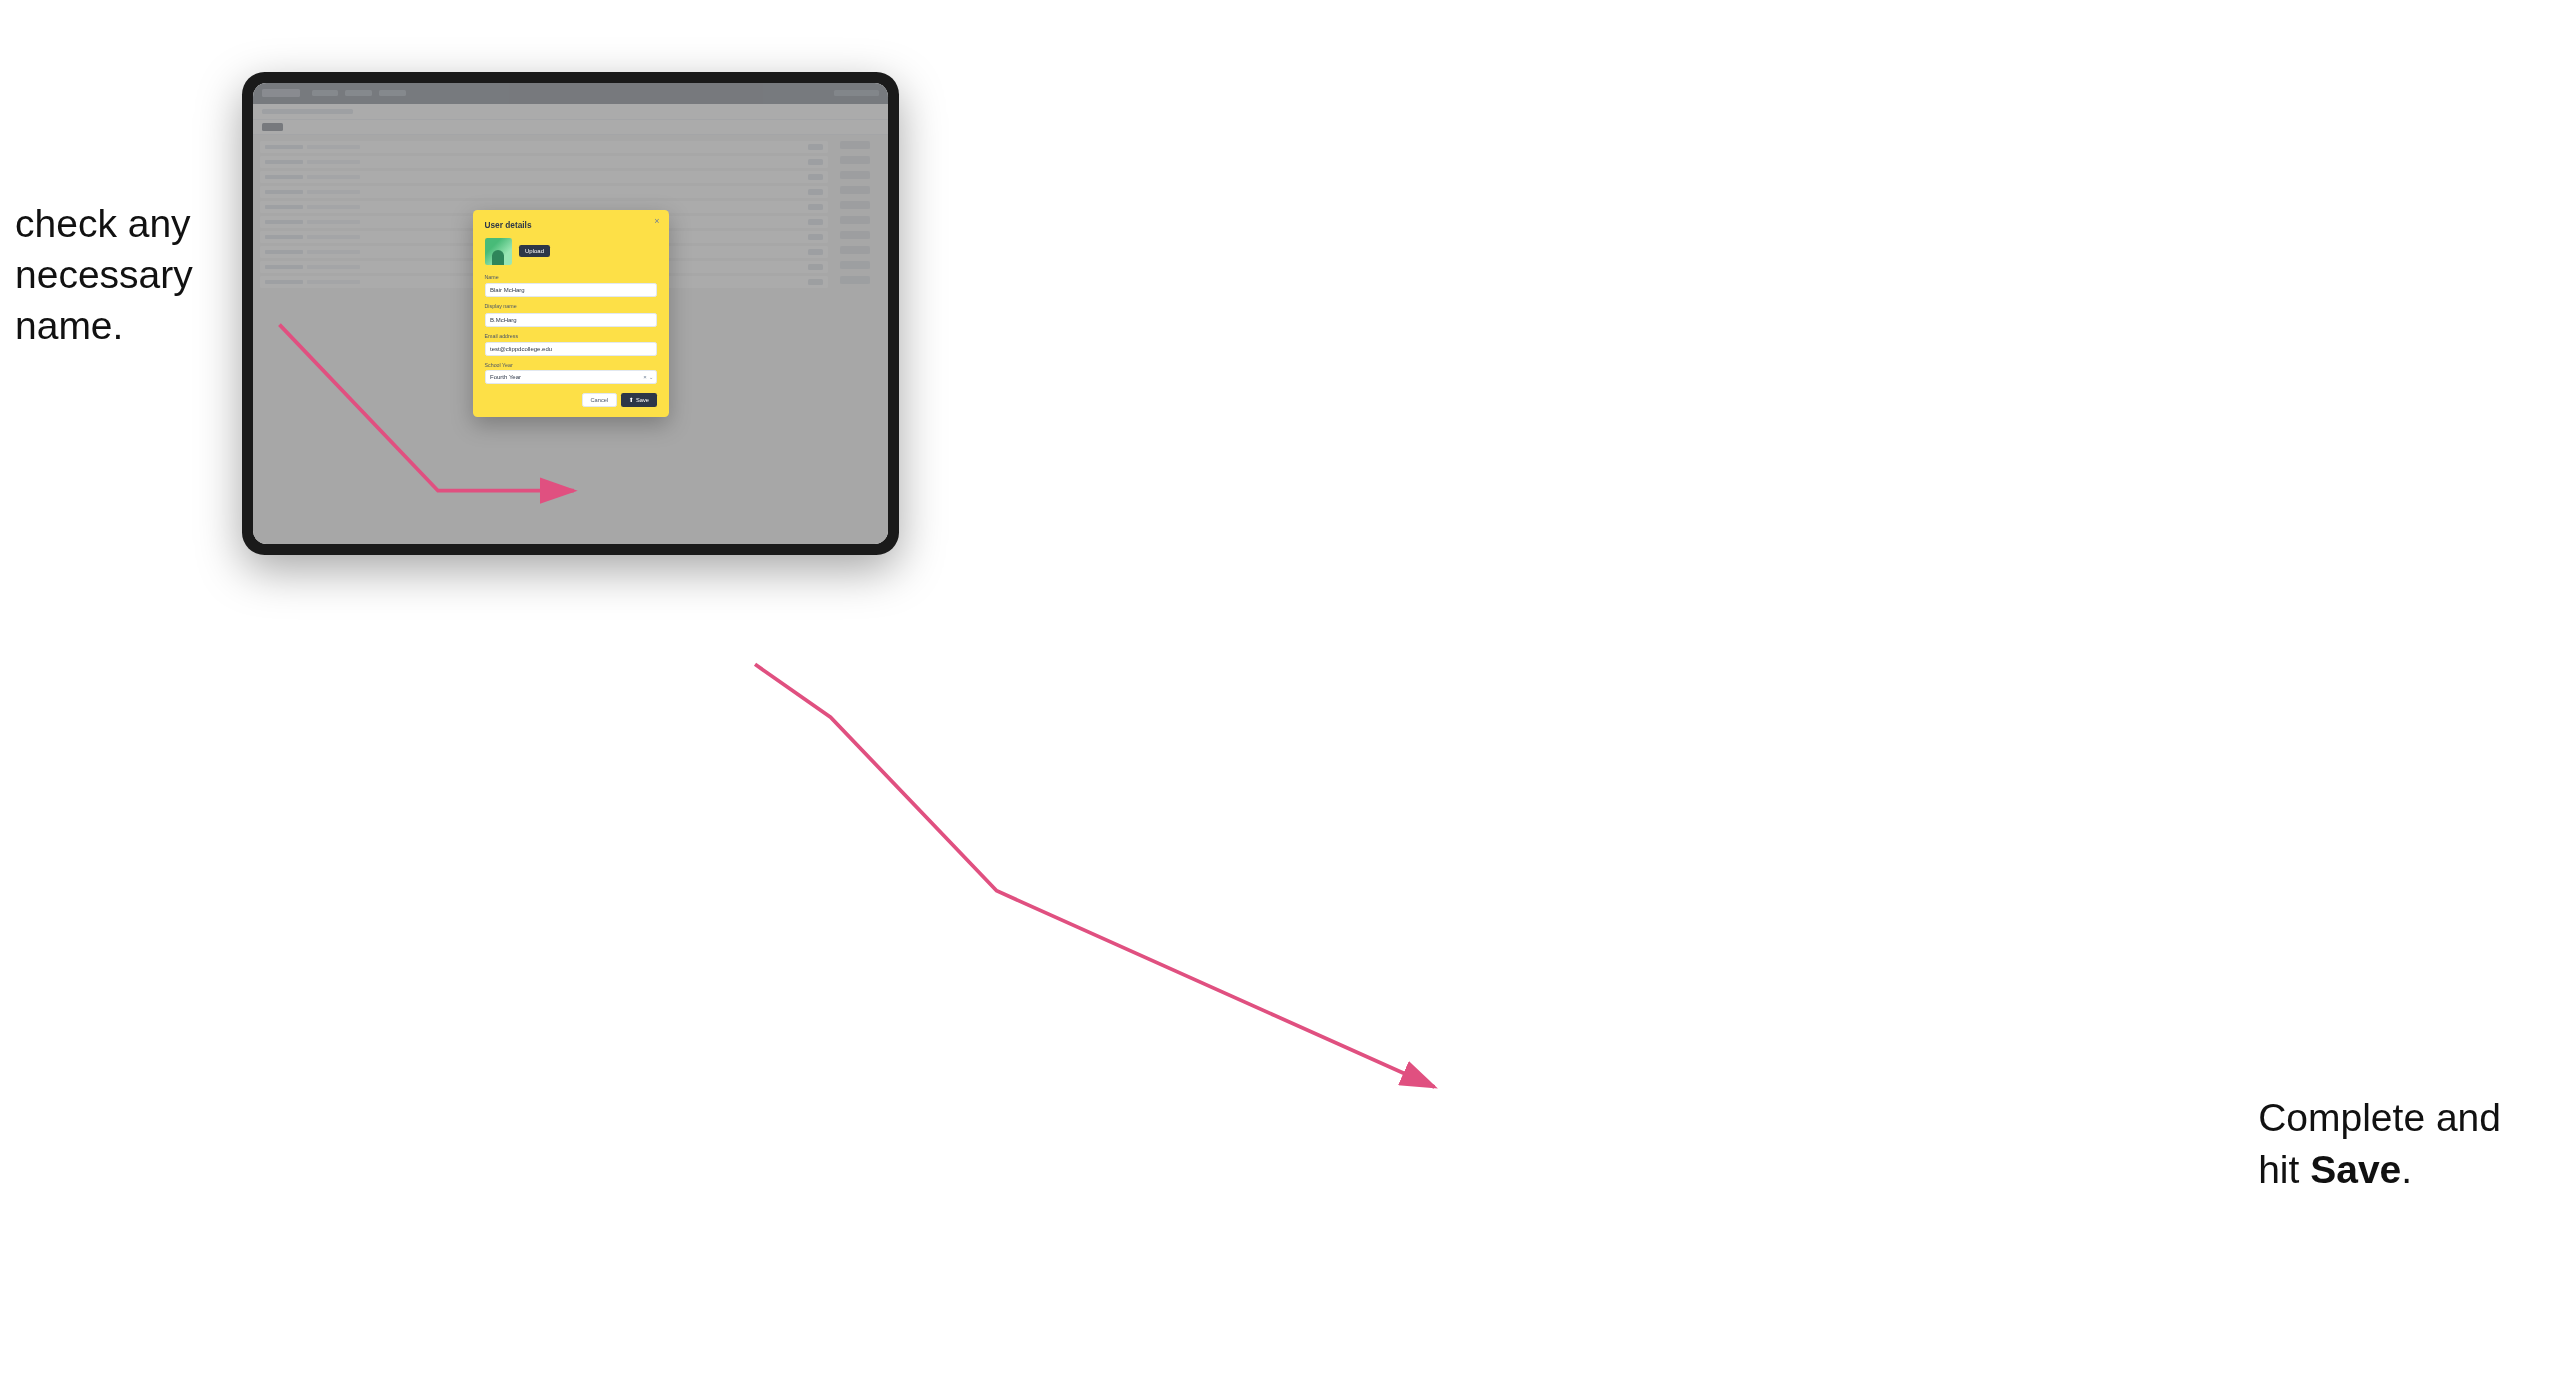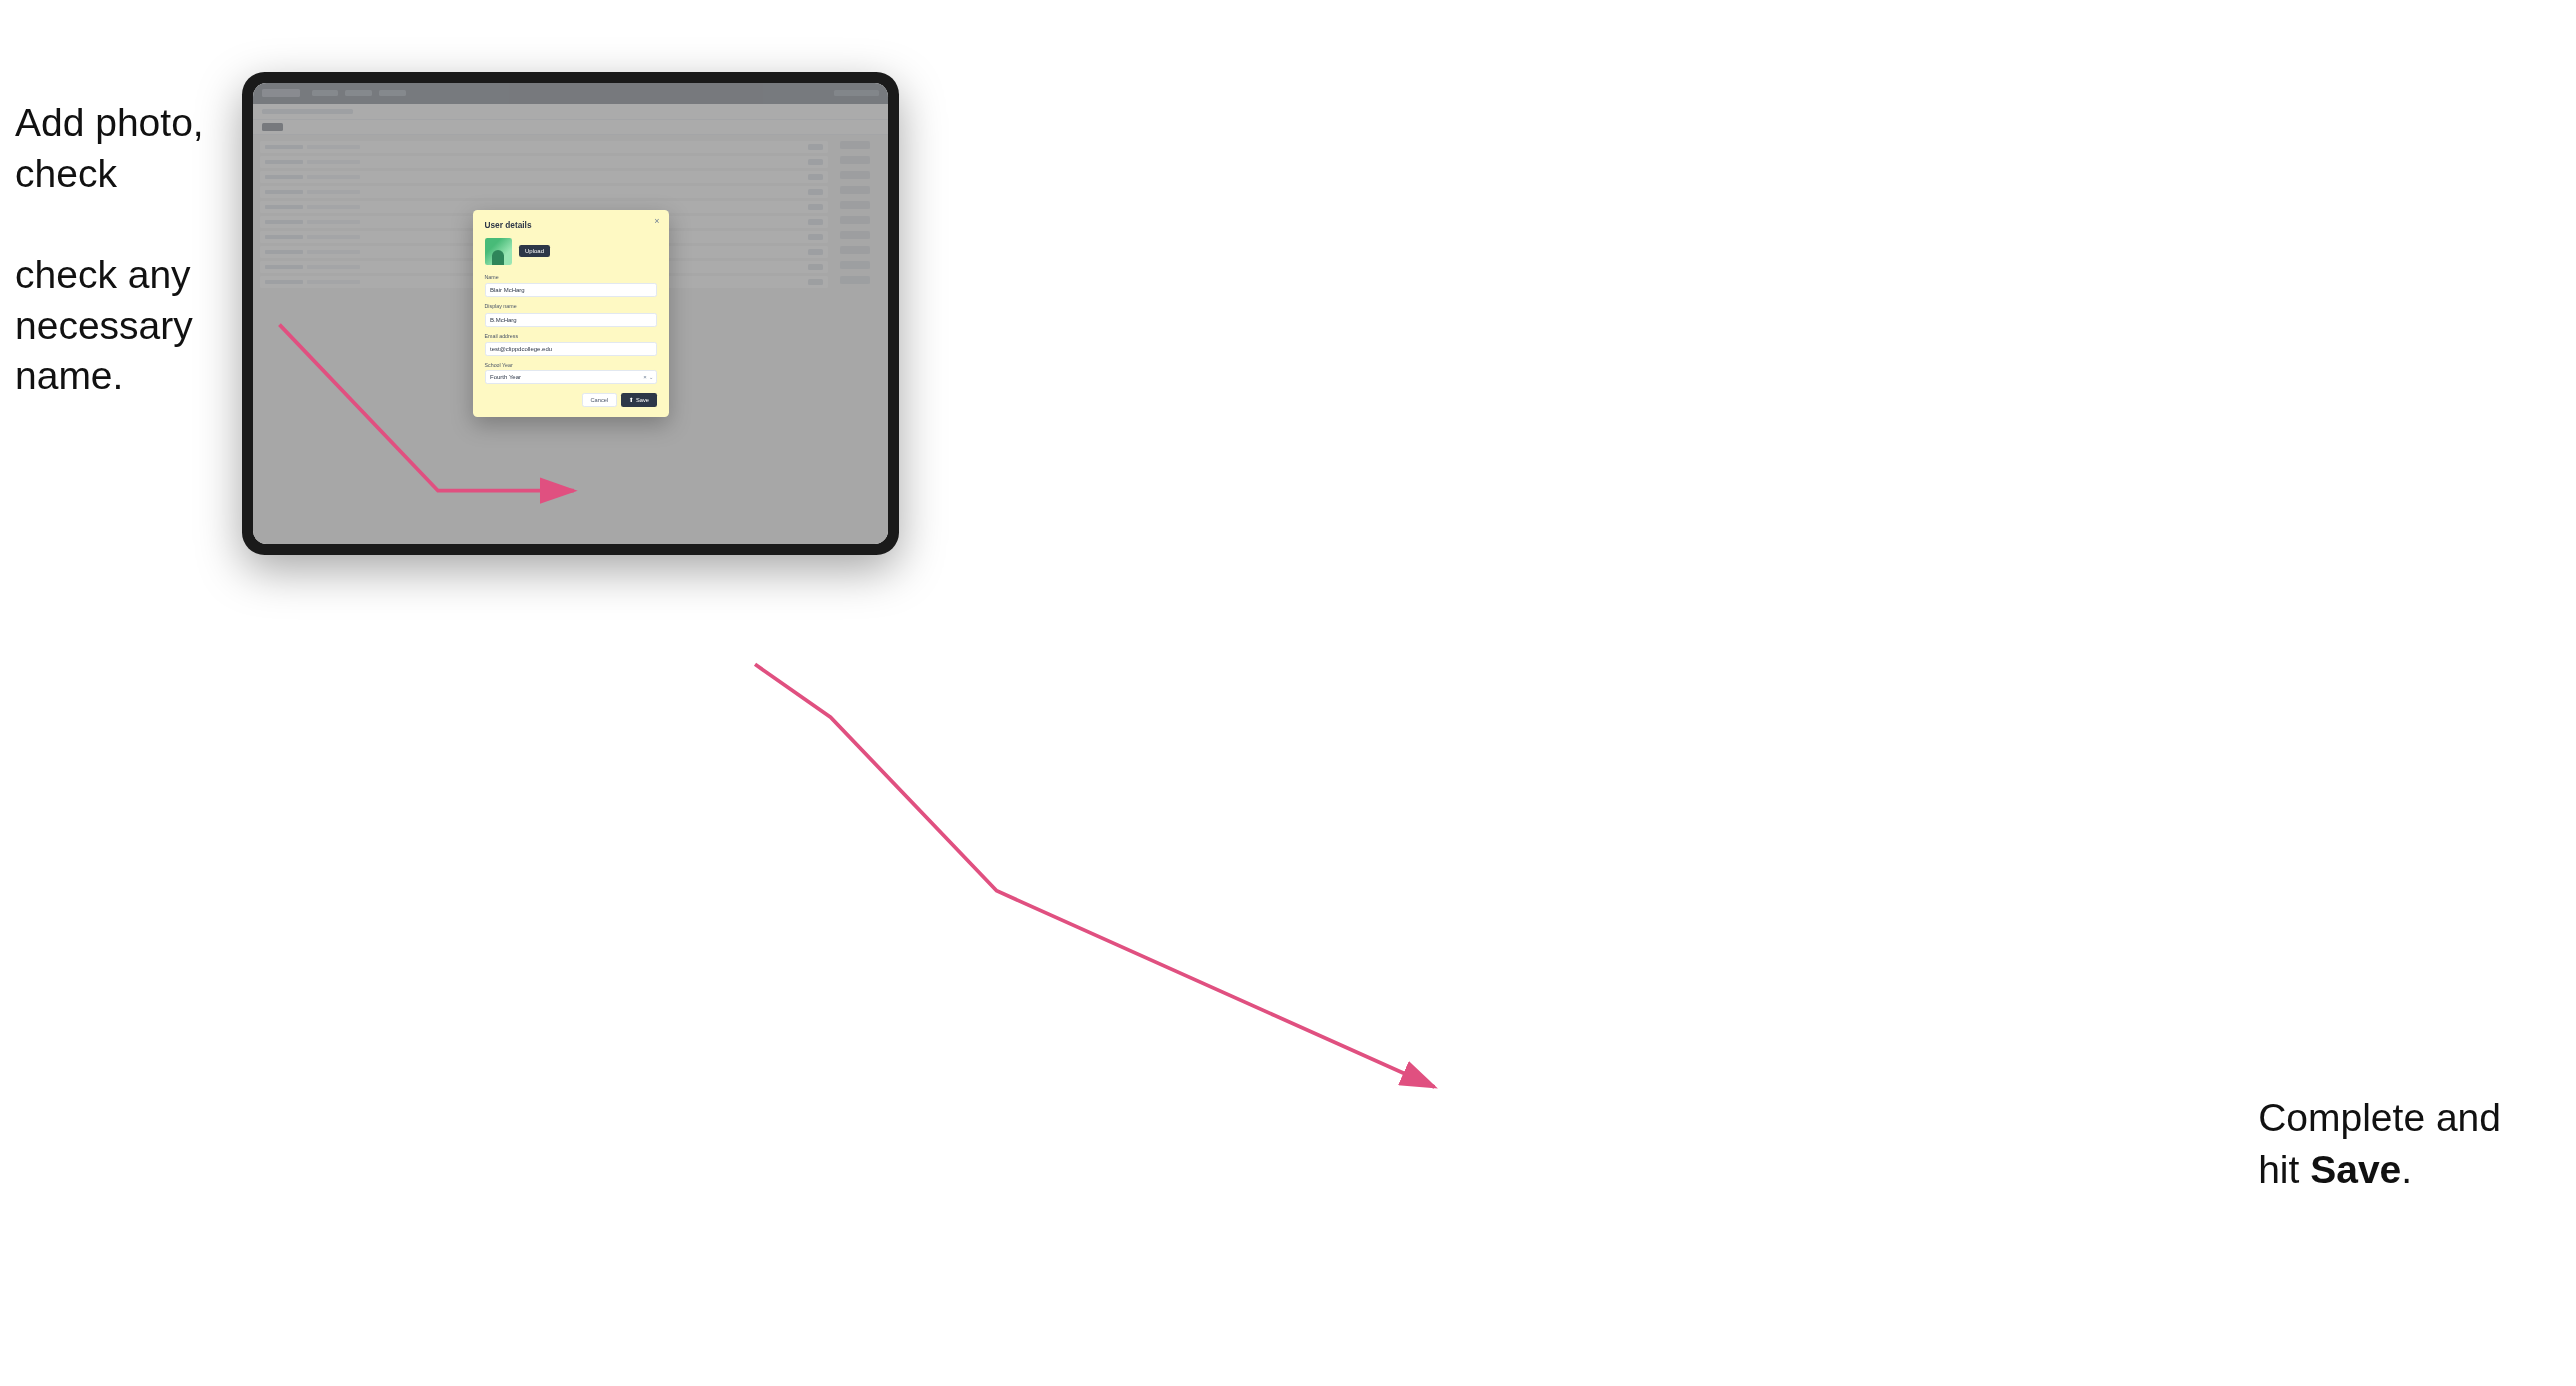--- a/index.html
+++ b/index.html
@@ -215,21 +215,21 @@
       position: absolute;
       top: 0; left: 0; right: 0; bottom: 0;
       background: rgba(0,0,0,0.3);
       display: flex;
       align-items: center;
       justify-content: center;
       z-index: 20;
     }
 
     .modal {
-      background: #fef9c3;
+      background: #fde047;
       border-radius: 4.5px;
       box-shadow: 0 7.5px 22.6px rgba(0,0,0,0.25);
       width: 196px;
       padding: 10.6px 12px;
       position: relative;
     }
 
     .modal-title {
       font-size: 8.3px;
       font-weight: 600;
@@ -397,21 +397,21 @@
     
     .blurred {
       opacity: 0.35;
       filter: blur(0.4px);
     }
   </style>
 </head>
 <body>
 
 <div class="annotation-left">
-  <span>Add photo, check</span><br>
+  <br>
   <br>
   <span>check any</span><br>
   <span>necessary name.</span>
 </div>
 
 <div class="annotation-right">
   <span>Complete and</span><br>
   <span>hit </span><strong>Save</strong><span>.</span>
 </div>
 

